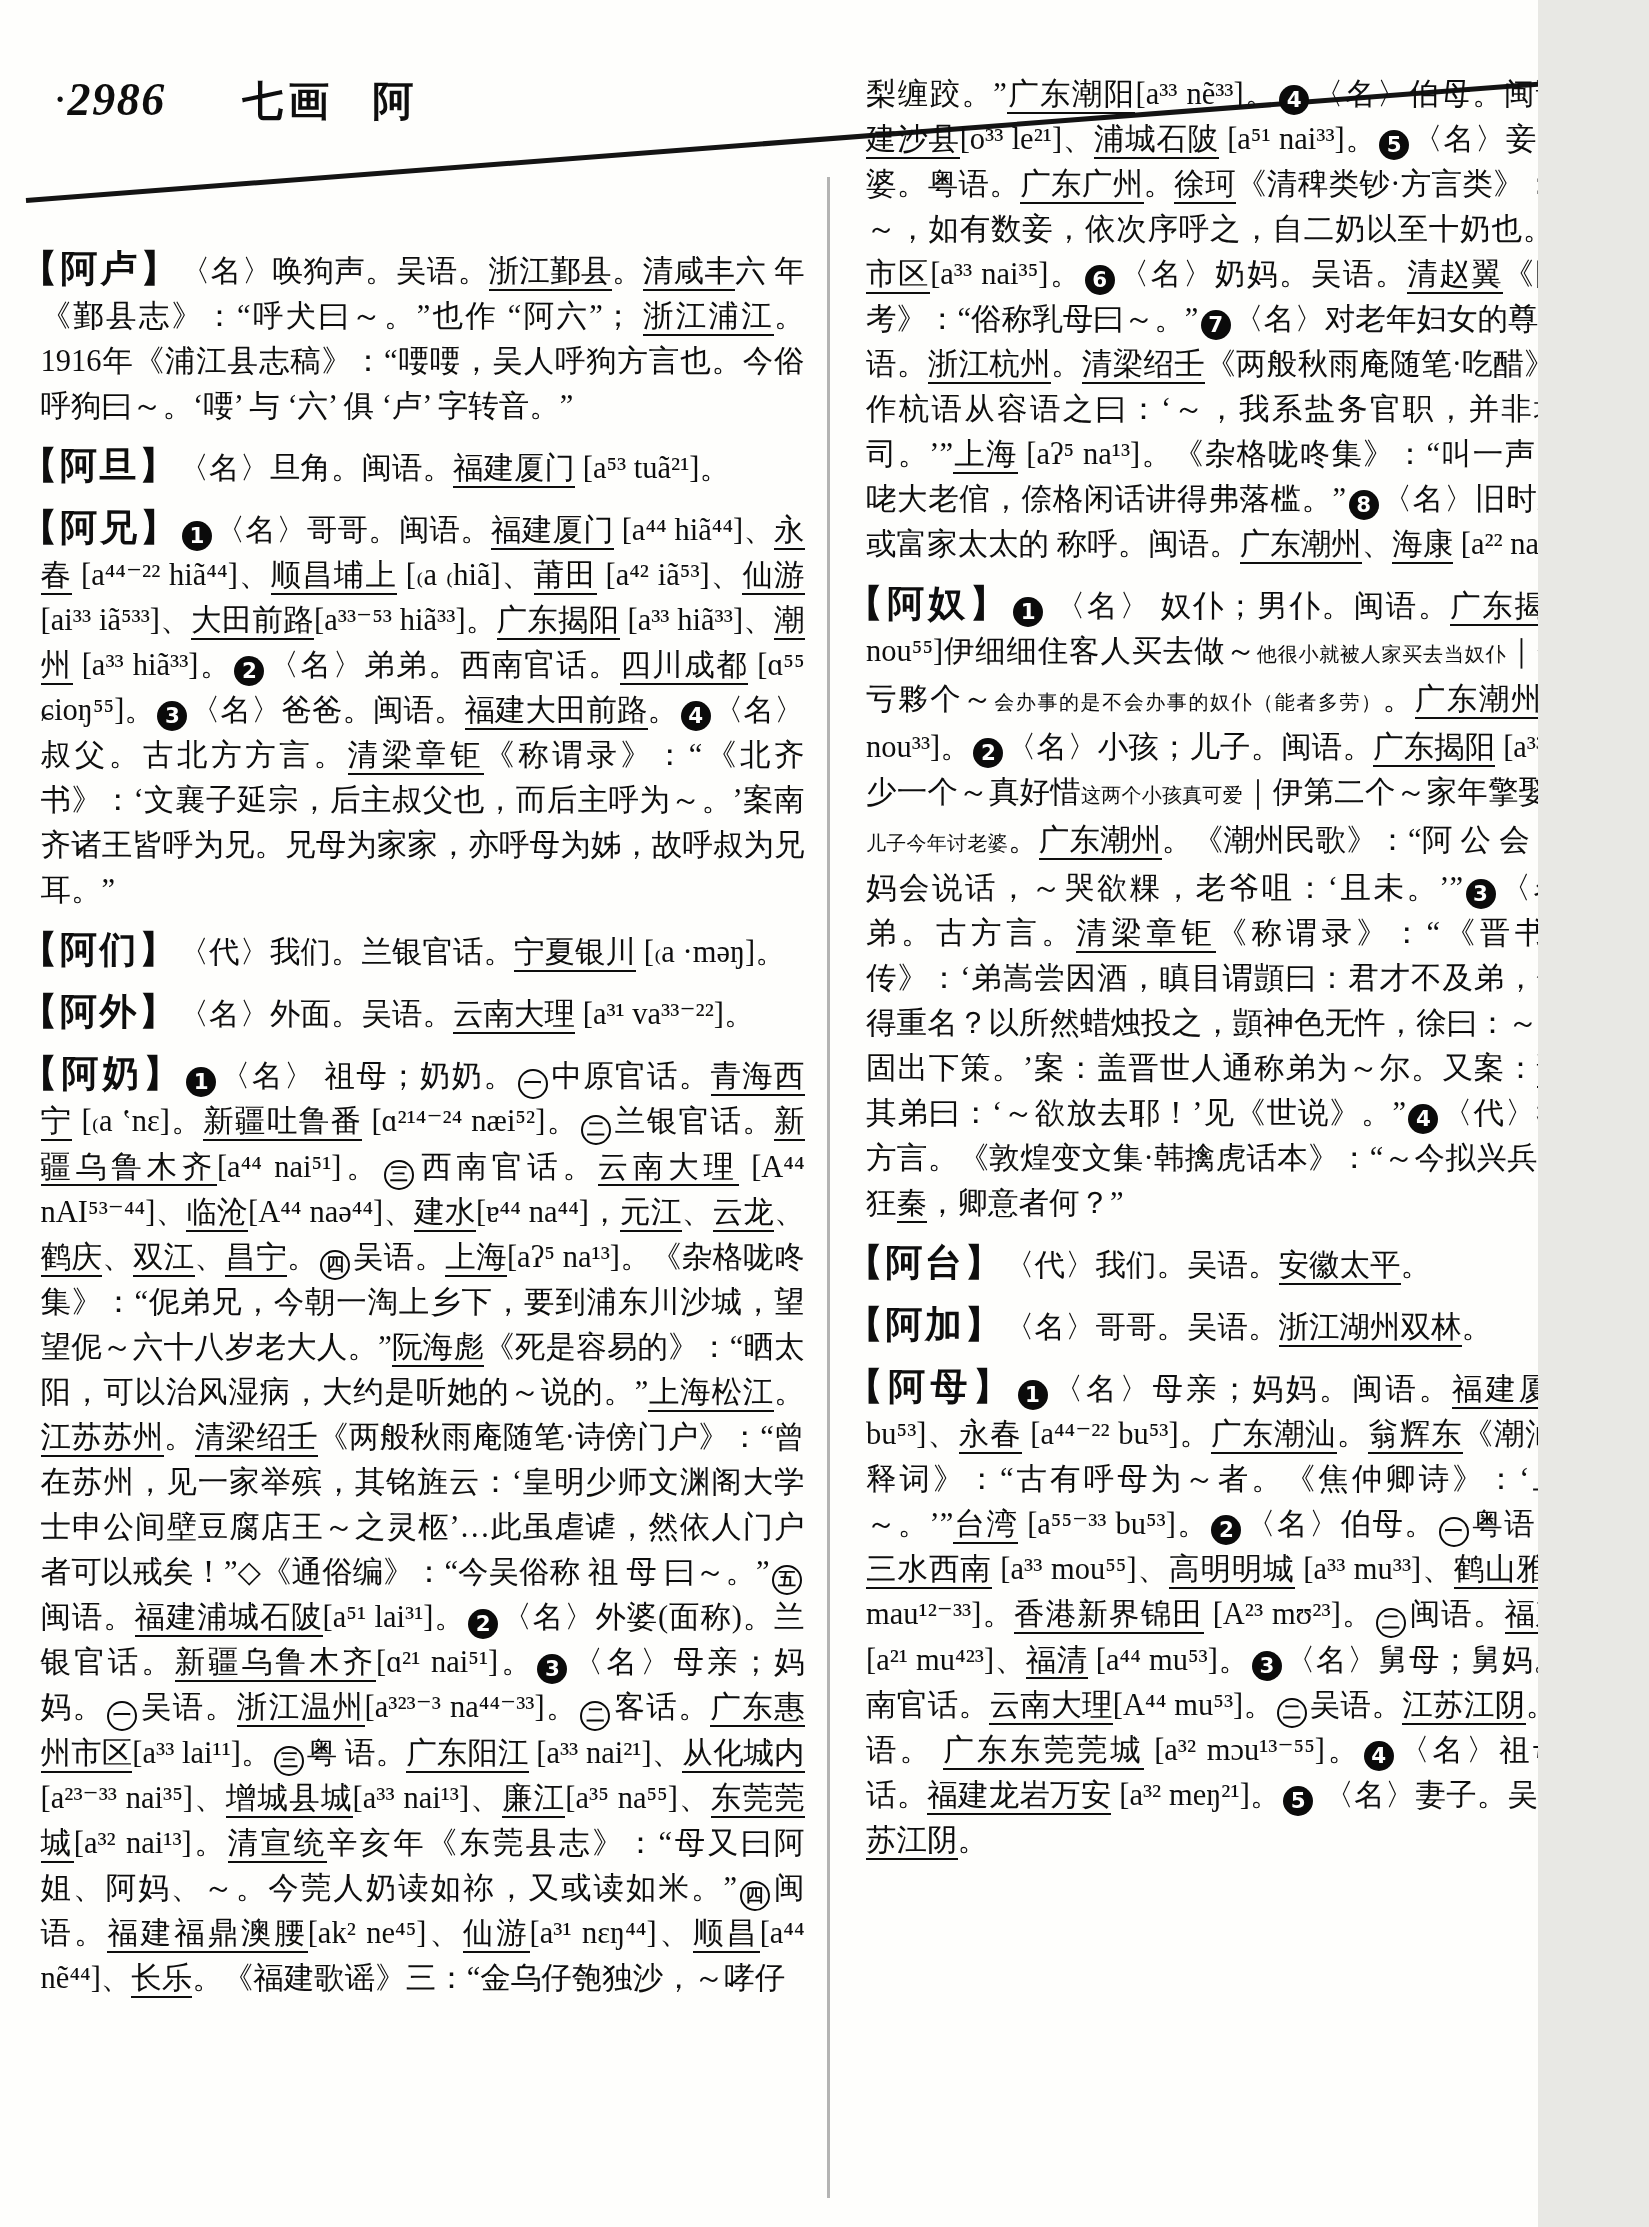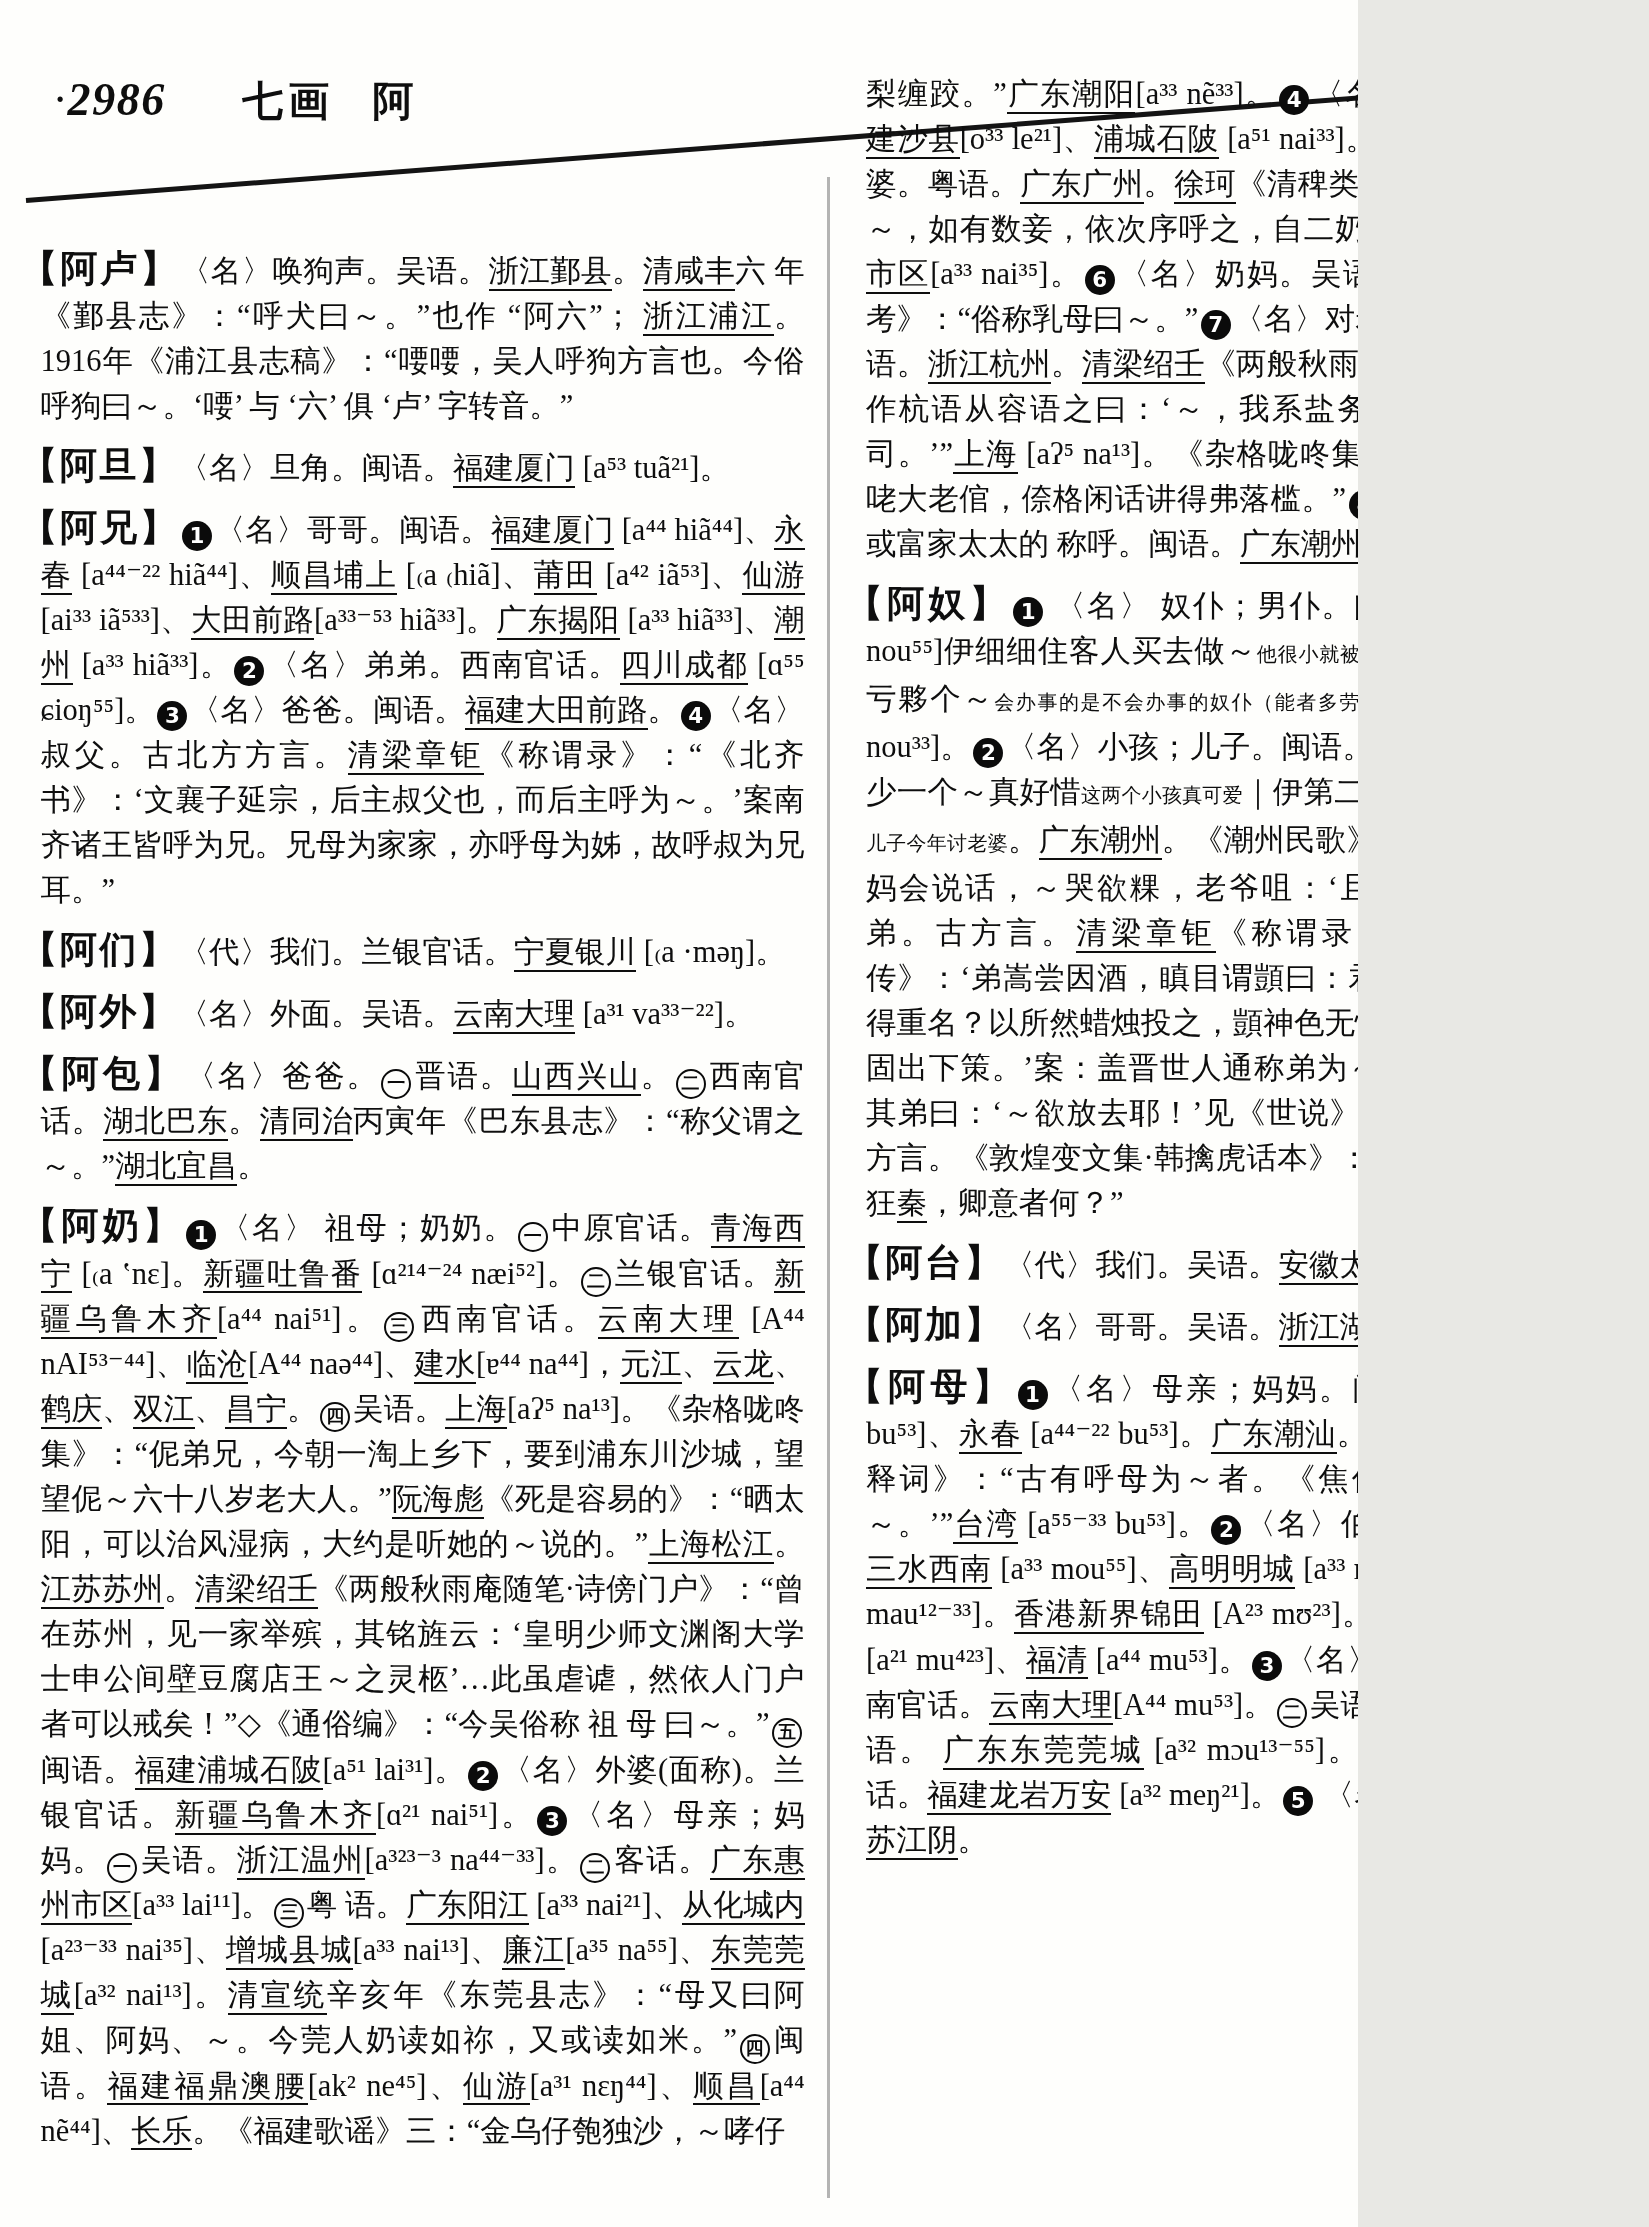--- a/index.html
+++ b/index.html
@@ -1,16 +1,16 @@
 <!DOCTYPE html>
 <html style="font-size:13.2px"><head>
 <meta charset="utf-8">
 <style>
   html,body{margin:0;padding:0;background:#e8e8e4;}
-  .page{position:relative;width:1358px;height:2227px;background:#fefefc;overflow:hidden;
+  .page{position:relative;width:1538px;height:2227px;background:#fefefc;overflow:hidden;
         font-family:"Liberation Serif","DejaVu Serif",serif;color:#0e0e0e;}
   
   .hdr{position:absolute;left:56px;top:73px;white-space:nowrap;}
   .pgdot{font-size:33px;font-weight:bold;vertical-align:top;}
   .pgnum{font-size:46px;font-weight:bold;font-style:italic;letter-spacing:1.6px;}
   .sect{font-size:41px;font-weight:bold;margin-left:73px;letter-spacing:5px;}
   .radc{font-size:41px;font-weight:bold;margin-left:35px;}
   .hrule{position:absolute;left:26.4px;top:198px;width:1609px;height:5px;background:#141414;
          transform:rotate(-4.4deg);transform-origin:0 50%;}
   .vdivider{position:absolute;left:827px;top:177px;width:2.5px;height:2021px;background:#2a2a2a;opacity:.35;}
@@ -44,21 +44,20 @@
 
   <div class="hrule"></div>
   <div class="vdivider"></div>
 
   <div class="col" id="col-left">
       <div class="entry"><span class="hw">【阿卢】</span>〈名〉唤狗声。吴语。<span class="u">浙江鄞县</span>。<span class="u">清咸丰</span>六 年《鄞县志》：“呼犬曰～。”也作 “阿六”； <span class="u">浙江浦江</span>。1916年《浦江县志稿》：“喓喓，吴人呼狗方言也。今俗呼狗曰～。‘喓’ 与 ‘六’ 俱 ‘卢’ 字转音。”</div>
       <div class="entry"><span class="hw">【阿旦】</span>〈名〉旦角。闽语。<span class="u">福建厦门</span> [a⁵³ tuã²¹]。</div>
       <div class="entry"><span class="hw">【阿兄】</span><span class="bnum">1</span>〈名〉哥哥。闽语。<span class="u">福建厦门</span> [a⁴⁴ hiã⁴⁴]、<span class="u">永春</span> [a⁴⁴⁻²² hiã⁴⁴]、<span class="u">顺昌埔上</span> [₍a ₍hiã]、<span class="u">莆田</span> [a⁴² iã⁵³]、<span class="u">仙游</span> [ai³³ iã⁵³³]、<span class="u">大田前路</span>[a³³⁻⁵³ hiã³³]。<span class="u">广东揭阳</span> [a³³ hiã³³]、<span class="u">潮州</span> [a³³ hiã³³]。<span class="bnum">2</span>〈名〉弟弟。西南官话。<span class="u">四川成都</span> [ɑ⁵⁵ ɕioŋ⁵⁵]。<span class="bnum">3</span>〈名〉爸爸。闽语。<span class="u">福建大田前路</span>。<span class="bnum">4</span>〈名〉叔父。古北方方言。<span class="u">清梁章钜</span>《称谓录》：“《北齐书》：‘文襄子延宗，后主叔父也，而后主呼为～。’案南齐诸王皆呼为兄。兄母为家家，亦呼母为姊，故呼叔为兄耳。”</div>
       <div class="entry"><span class="hw">【阿们】</span>〈代〉我们。兰银官话。<span class="u">宁夏银川</span> [₍a ·məŋ]。</div>
       <div class="entry"><span class="hw">【阿外】</span>〈名〉外面。吴语。<span class="u">云南大理</span> [a³¹ va³³⁻²²]。</div>
-      <div class="entry"><span class="hw">【阿包】</span>〈名〉爸爸。<span class="cnum">一</span>晋语。<span class="u">山西兴山</span>。<span class="cnum">二</span>西南官话。<span class="u">湖北巴东</span>。<span class="u">清同治</span>丙寅年《巴东县志》：“称父谓之～。”<span class="u">湖北宜昌</span>。</div>
       <div class="entry"><span class="hw">【阿奶】</span><span class="bnum">1</span>〈名〉 祖母；奶奶。<span class="cnum">一</span>中原官话。<span class="u">青海西宁</span> [₍a ʽnɛ]。<span class="u">新疆吐鲁番</span> [ɑ²¹⁴⁻²⁴ næi⁵²]。<span class="cnum">二</span>兰银官话。<span class="u">新疆乌鲁木齐</span>[a⁴⁴ nai⁵¹]。<span class="cnum">三</span>西南官话。<span class="u">云南大理</span> [A⁴⁴ nAI⁵³⁻⁴⁴]、<span class="u">临沧</span>[A⁴⁴ naə⁴⁴]、<span class="u">建水</span>[ɐ⁴⁴ na⁴⁴]，<span class="u">元江</span>、<span class="u">云龙</span>、<span class="u">鹤庆</span>、<span class="u">双江</span>、<span class="u">昌宁</span>。<span class="cnum">四</span>吴语。<span class="u">上海</span>[aʔ⁵ na¹³]。《杂格咙咚集》：“伲弟兄，今朝一淘上乡下，要到浦东川沙城，望望伲～六十八岁老大人。”<span class="u">阮海彪</span>《死是容易的》：“晒太阳，可以治风湿病，大约是听她的～说的。”<span class="u">上海松江</span>。<span class="u">江苏苏州</span>。<span class="u">清梁绍壬</span>《两般秋雨庵随笔·诗傍门户》：“曾在苏州，见一家举殡，其铭旌云：‘皇明少师文渊阁大学士申公间壁豆腐店王～之灵柩’…此虽虐谑，然依人门户者可以戒矣！”◇《通俗编》：“今吴俗称 祖 母 曰～。”<span class="cnum">五</span>闽语。<span class="u">福建浦城石陂</span>[a⁵¹ lai³¹]。<span class="bnum">2</span>〈名〉外婆(面称)。兰银官话。<span class="u">新疆乌鲁木齐</span>[ɑ²¹ nai⁵¹]。<span class="bnum">3</span>〈名〉母亲；妈妈。<span class="cnum">一</span>吴语。<span class="u">浙江温州</span>[a³²³⁻³ na⁴⁴⁻³³]。<span class="cnum">二</span>客话。<span class="u">广东惠州市区</span>[a³³ lai¹¹]。<span class="cnum">三</span>粤 语。<span class="u">广东阳江</span> [a³³ nai²¹]、<span class="u">从化城内</span> [a²³⁻³³ nai³⁵]、<span class="u">增城县城</span>[a³³ nai¹³]、<span class="u">廉江</span>[a³⁵ na⁵⁵]、<span class="u">东莞莞城</span>[a³² nai¹³]。<span class="u">清宣统</span>辛亥年《东莞县志》：“母又曰阿姐、阿妈、～。今莞人奶读如祢，又或读如米。”<span class="cnum">四</span>闽语。<span class="u">福建福鼎澳腰</span>[ak² ne⁴⁵]、<span class="u">仙游</span>[a³¹ nɛŋ⁴⁴]、<span class="u">顺昌</span>[a⁴⁴ nẽ⁴⁴]、<span class="u">长乐</span>。《福建歌谣》三：“金乌仔匏独沙，～哮仔</div>
     </div>
   <div class="col" id="col-right">
       <div class="entry cont">梨缠跤。”<span class="u">广东潮阳</span>[a³³ nẽ³³]。<span class="bnum">4</span>〈名〉伯母。闽语。<span class="u">福建沙县</span>[o³³ le²¹]、<span class="u">浦城石陂</span> [a⁵¹ nai³³]。<span class="bnum">5</span>〈名〉妾；小老婆。粤语。<span class="u">广东广州</span>。<span class="u">徐珂</span>《清稗类钞·方言类》：“妾为～，如有数妾，依次序呼之，自二奶以至十奶也。”<span class="u">香港市区</span>[a³³ nai³⁵]。<span class="bnum">6</span>〈名〉奶妈。吴语。<span class="u">清赵翼</span>《陔余丛考》：“俗称乳母曰～。”<span class="bnum">7</span>〈名〉对老年妇女的尊称。吴语。<span class="u">浙江杭州</span>。<span class="u">清梁绍壬</span>《两般秋雨庵随笔·吃醋》：“公作杭语从容语之曰：‘～，我系盐务官职，并非地方有司。’”<span class="u">上海</span> [aʔ⁵ na¹³]。《杂格咙咚集》：“叫一声，老～咾大老倌，倷格闲话讲得弗落槛。”<span class="bnum">8</span>〈名〉旧时对官家或富家太太的 称呼。闽语。<span class="u">广东潮州</span>、<span class="u">海康</span> [a²² nai⁵²]。</div>
       <div class="entry"><span class="hw">【阿奴】</span><span class="bnum">1</span> 〈名〉 奴仆；男仆。闽语。<span class="u">广东揭阳</span> [a³³ nou⁵⁵]伊细细住客人买去做～<span class="sm">他很小就被人家买去当奴仆</span>｜会夥是亏夥个～<span class="sm">会办事的是不会办事的奴仆（能者多劳）</span>。<span class="u">广东潮州</span> [a³³⁻³⁵ nou³³]。<span class="bnum">2</span>〈名〉小孩；儿子。闽语。<span class="u">广东揭阳</span> [a³³ nou⁵⁵] 少一个～真好惜<span class="sm">这两个小孩真可爱</span>｜伊第二个～家年擎娶<span class="sm">他第二个儿子今年讨老婆</span>。<span class="u">广东潮州</span>。《潮州民歌》：“阿 公 会 掷，阿妈会说话，～哭欲粿，老爷咀：‘且未。’”<span class="bnum">3</span>〈名〉弟弟。古方言。<span class="u">清梁章钜</span>《称谓录》：“《晋书·周顗传》：‘弟嵩尝因酒，瞋目谓顗曰：君才不及弟，何乃横得重名？以所然蜡烛投之，顗神色无忤，徐曰：～火攻，固出下策。’案：盖晋世人通称弟为～尔。又案：<span class="u">谢奕</span>谓其弟曰：‘～欲放去耶！’见《世说》。”<span class="bnum">4</span>〈代〉我。古方言。《敦煌变文集·韩擒虎话本》：“～今拟兴兵，收伏狂<span class="u">秦</span>，卿意者何？”</div>
       <div class="entry"><span class="hw">【阿台】</span>〈代〉我们。吴语。<span class="u">安徽太平</span>。</div>
       <div class="entry"><span class="hw">【阿加】</span>〈名〉哥哥。吴语。<span class="u">浙江湖州双林</span>。</div>
       <div class="entry"><span class="hw">【阿母】</span><span class="bnum">1</span>〈名〉母亲；妈妈。闽语。<span class="u">福建厦门</span>[a⁴⁴ bu⁵³]、<span class="u">永春</span> [a⁴⁴⁻²² bu⁵³]。<span class="u">广东潮汕</span>。<span class="u">翁辉东</span>《潮汕方言·释词》：“古有呼母为～者。《焦仲卿诗》：‘上堂拜～。’”<span class="u">台湾</span> [a⁵⁵⁻³³ bu⁵³]。<span class="bnum">2</span>〈名〉伯母。<span class="cnum">一</span>粤语。<span class="u">广东三水西南</span> [a³³ mou⁵⁵]、<span class="u">高明明城</span> [a³³ mu³³]、<span class="u">鹤山雅瑶</span> [a³³ mau¹²⁻³³]。<span class="u">香港新界锦田</span> [A²³ mʊ²³]。<span class="cnum">二</span>闽语。<span class="u">福建南平</span> [a²¹ mu⁴²³]、<span class="u">福清</span> [a⁴⁴ mu⁵³]。<span class="bnum">3</span>〈名〉舅母；舅妈。<span class="cnum">一</span>西南官话。<span class="u">云南大理</span>[A⁴⁴ mu⁵³]。<span class="cnum">二</span>吴语。<span class="u">江苏江阴</span>。<span class="cnum">三</span> 粤 语。 <span class="u">广东东莞莞城</span> [a³² mɔu¹³⁻⁵⁵]。<span class="bnum">4</span>〈名〉祖母。客话。<span class="u">福建龙岩万安</span> [a³² meŋ²¹]。<span class="bnum">5</span> 〈名〉妻子。吴语。<span class="u">江苏江阴</span>。</div>
     </div>
 

